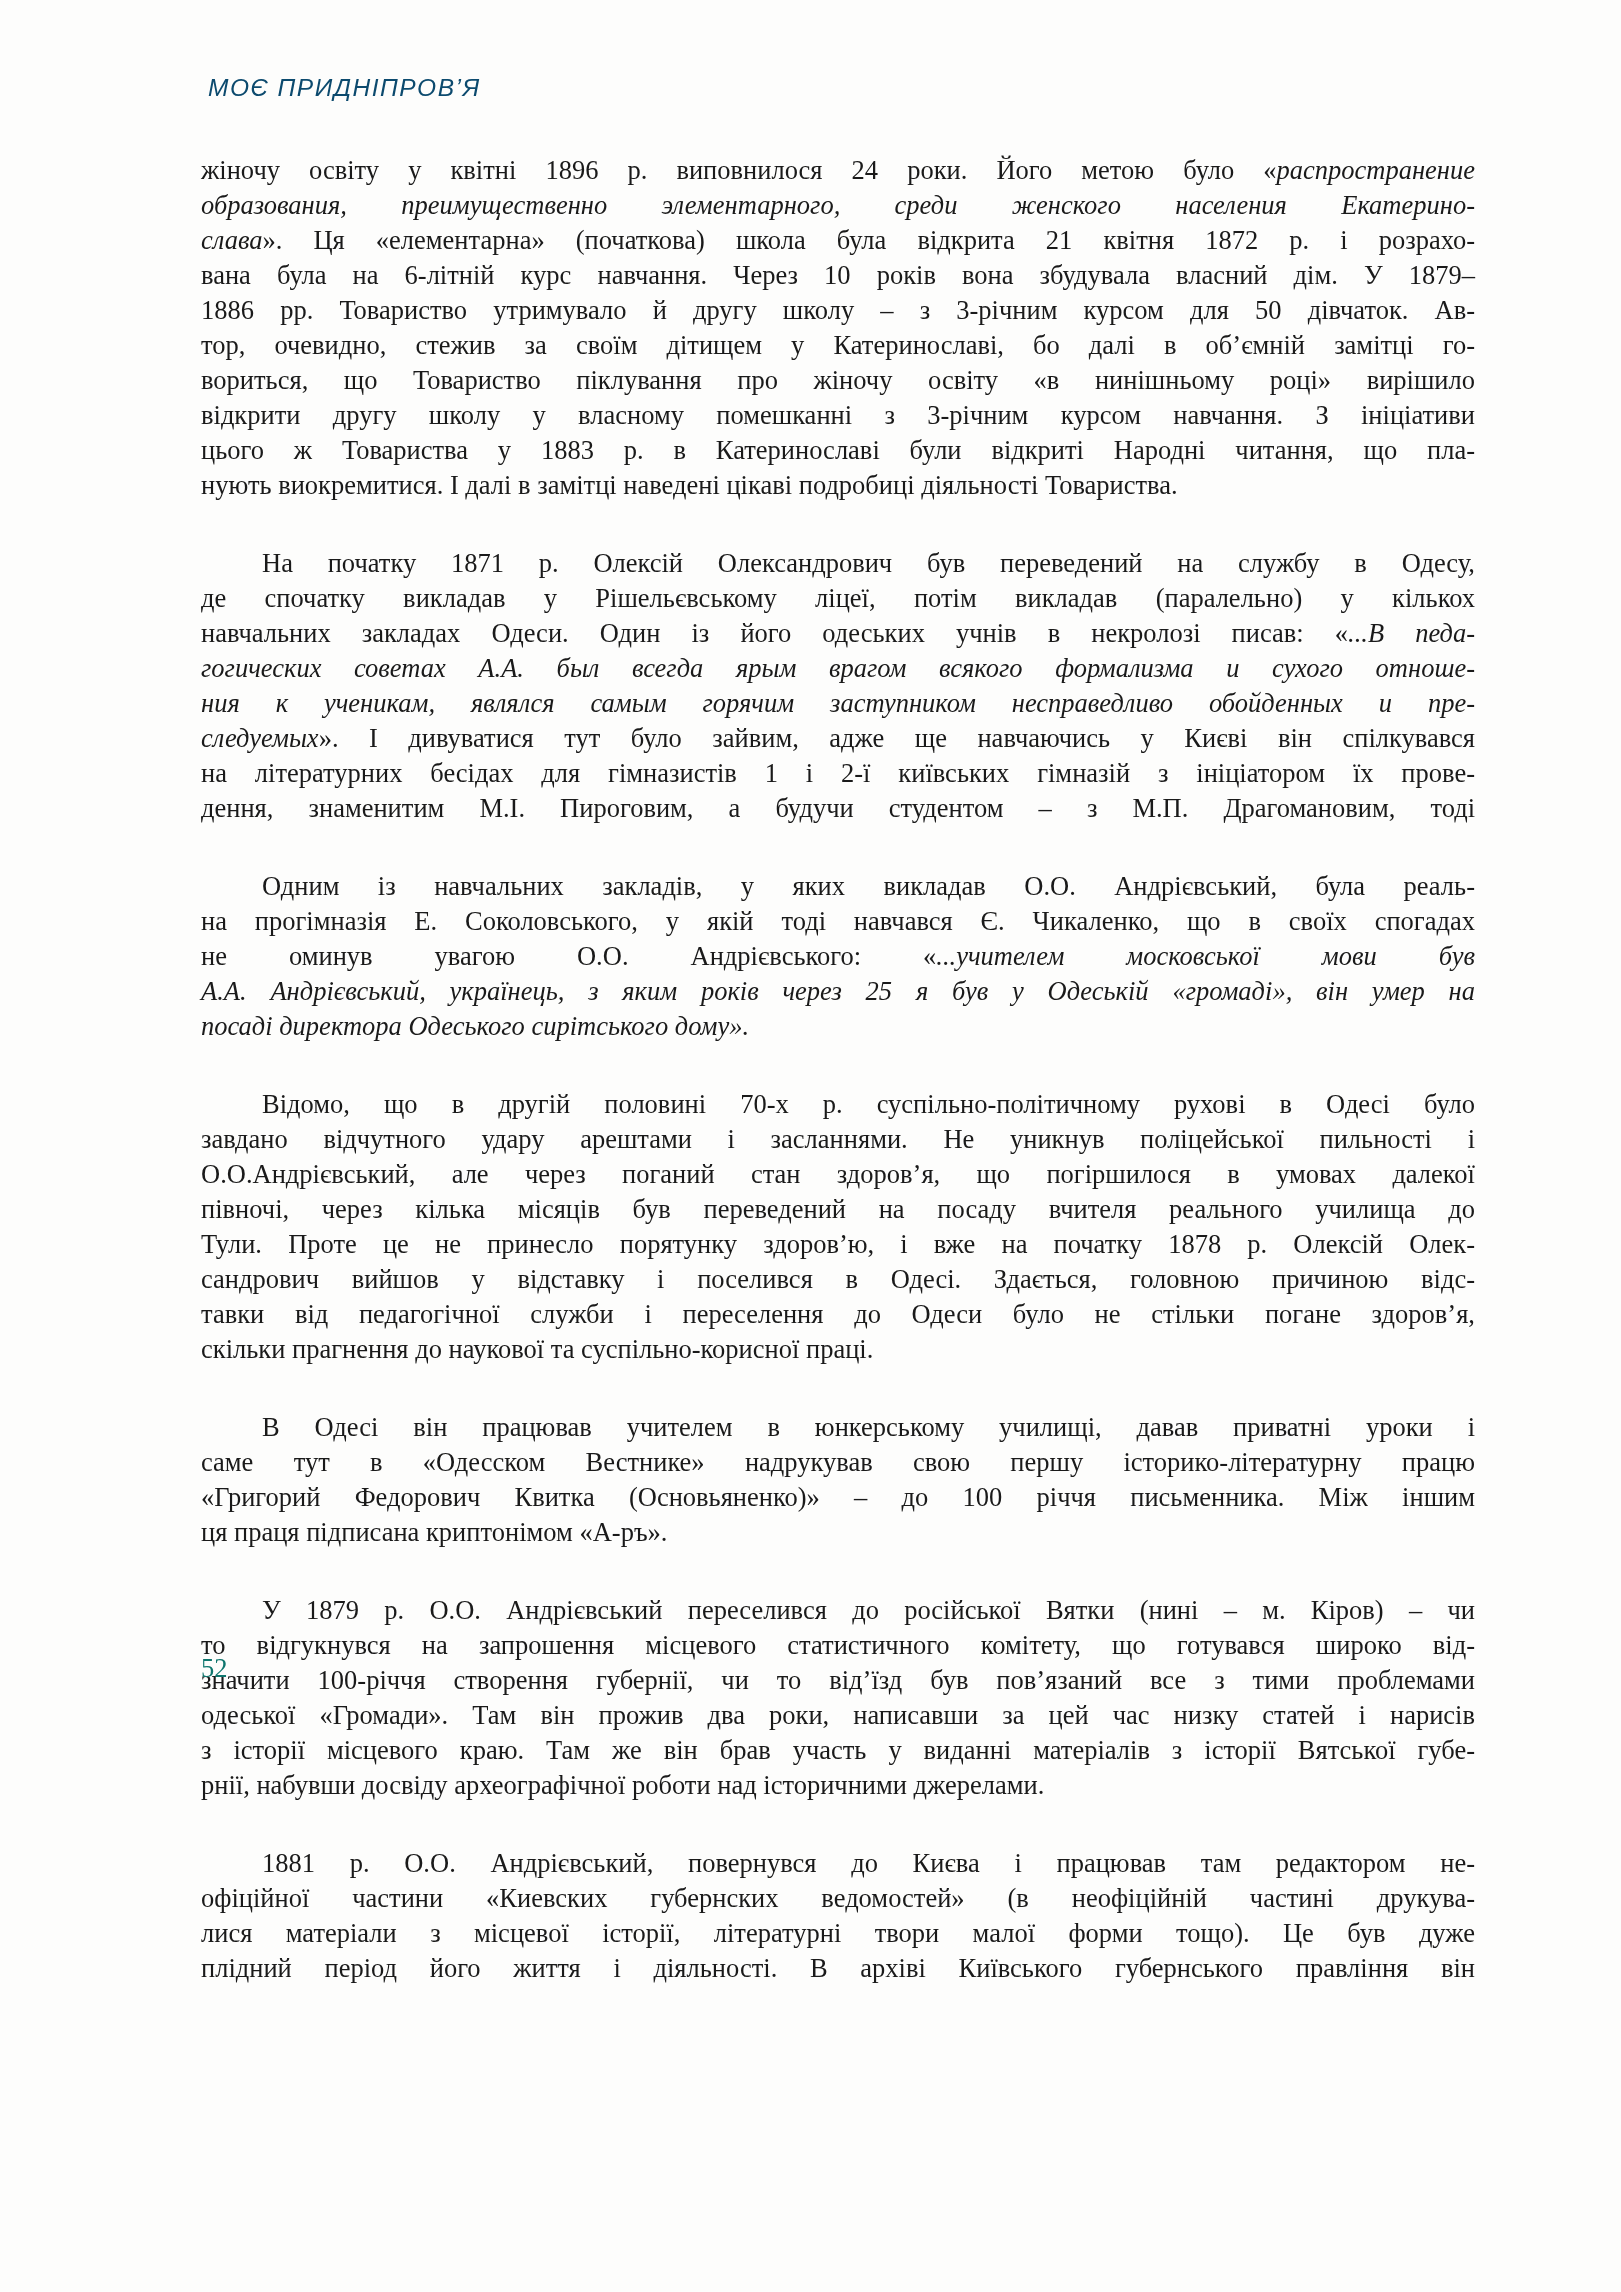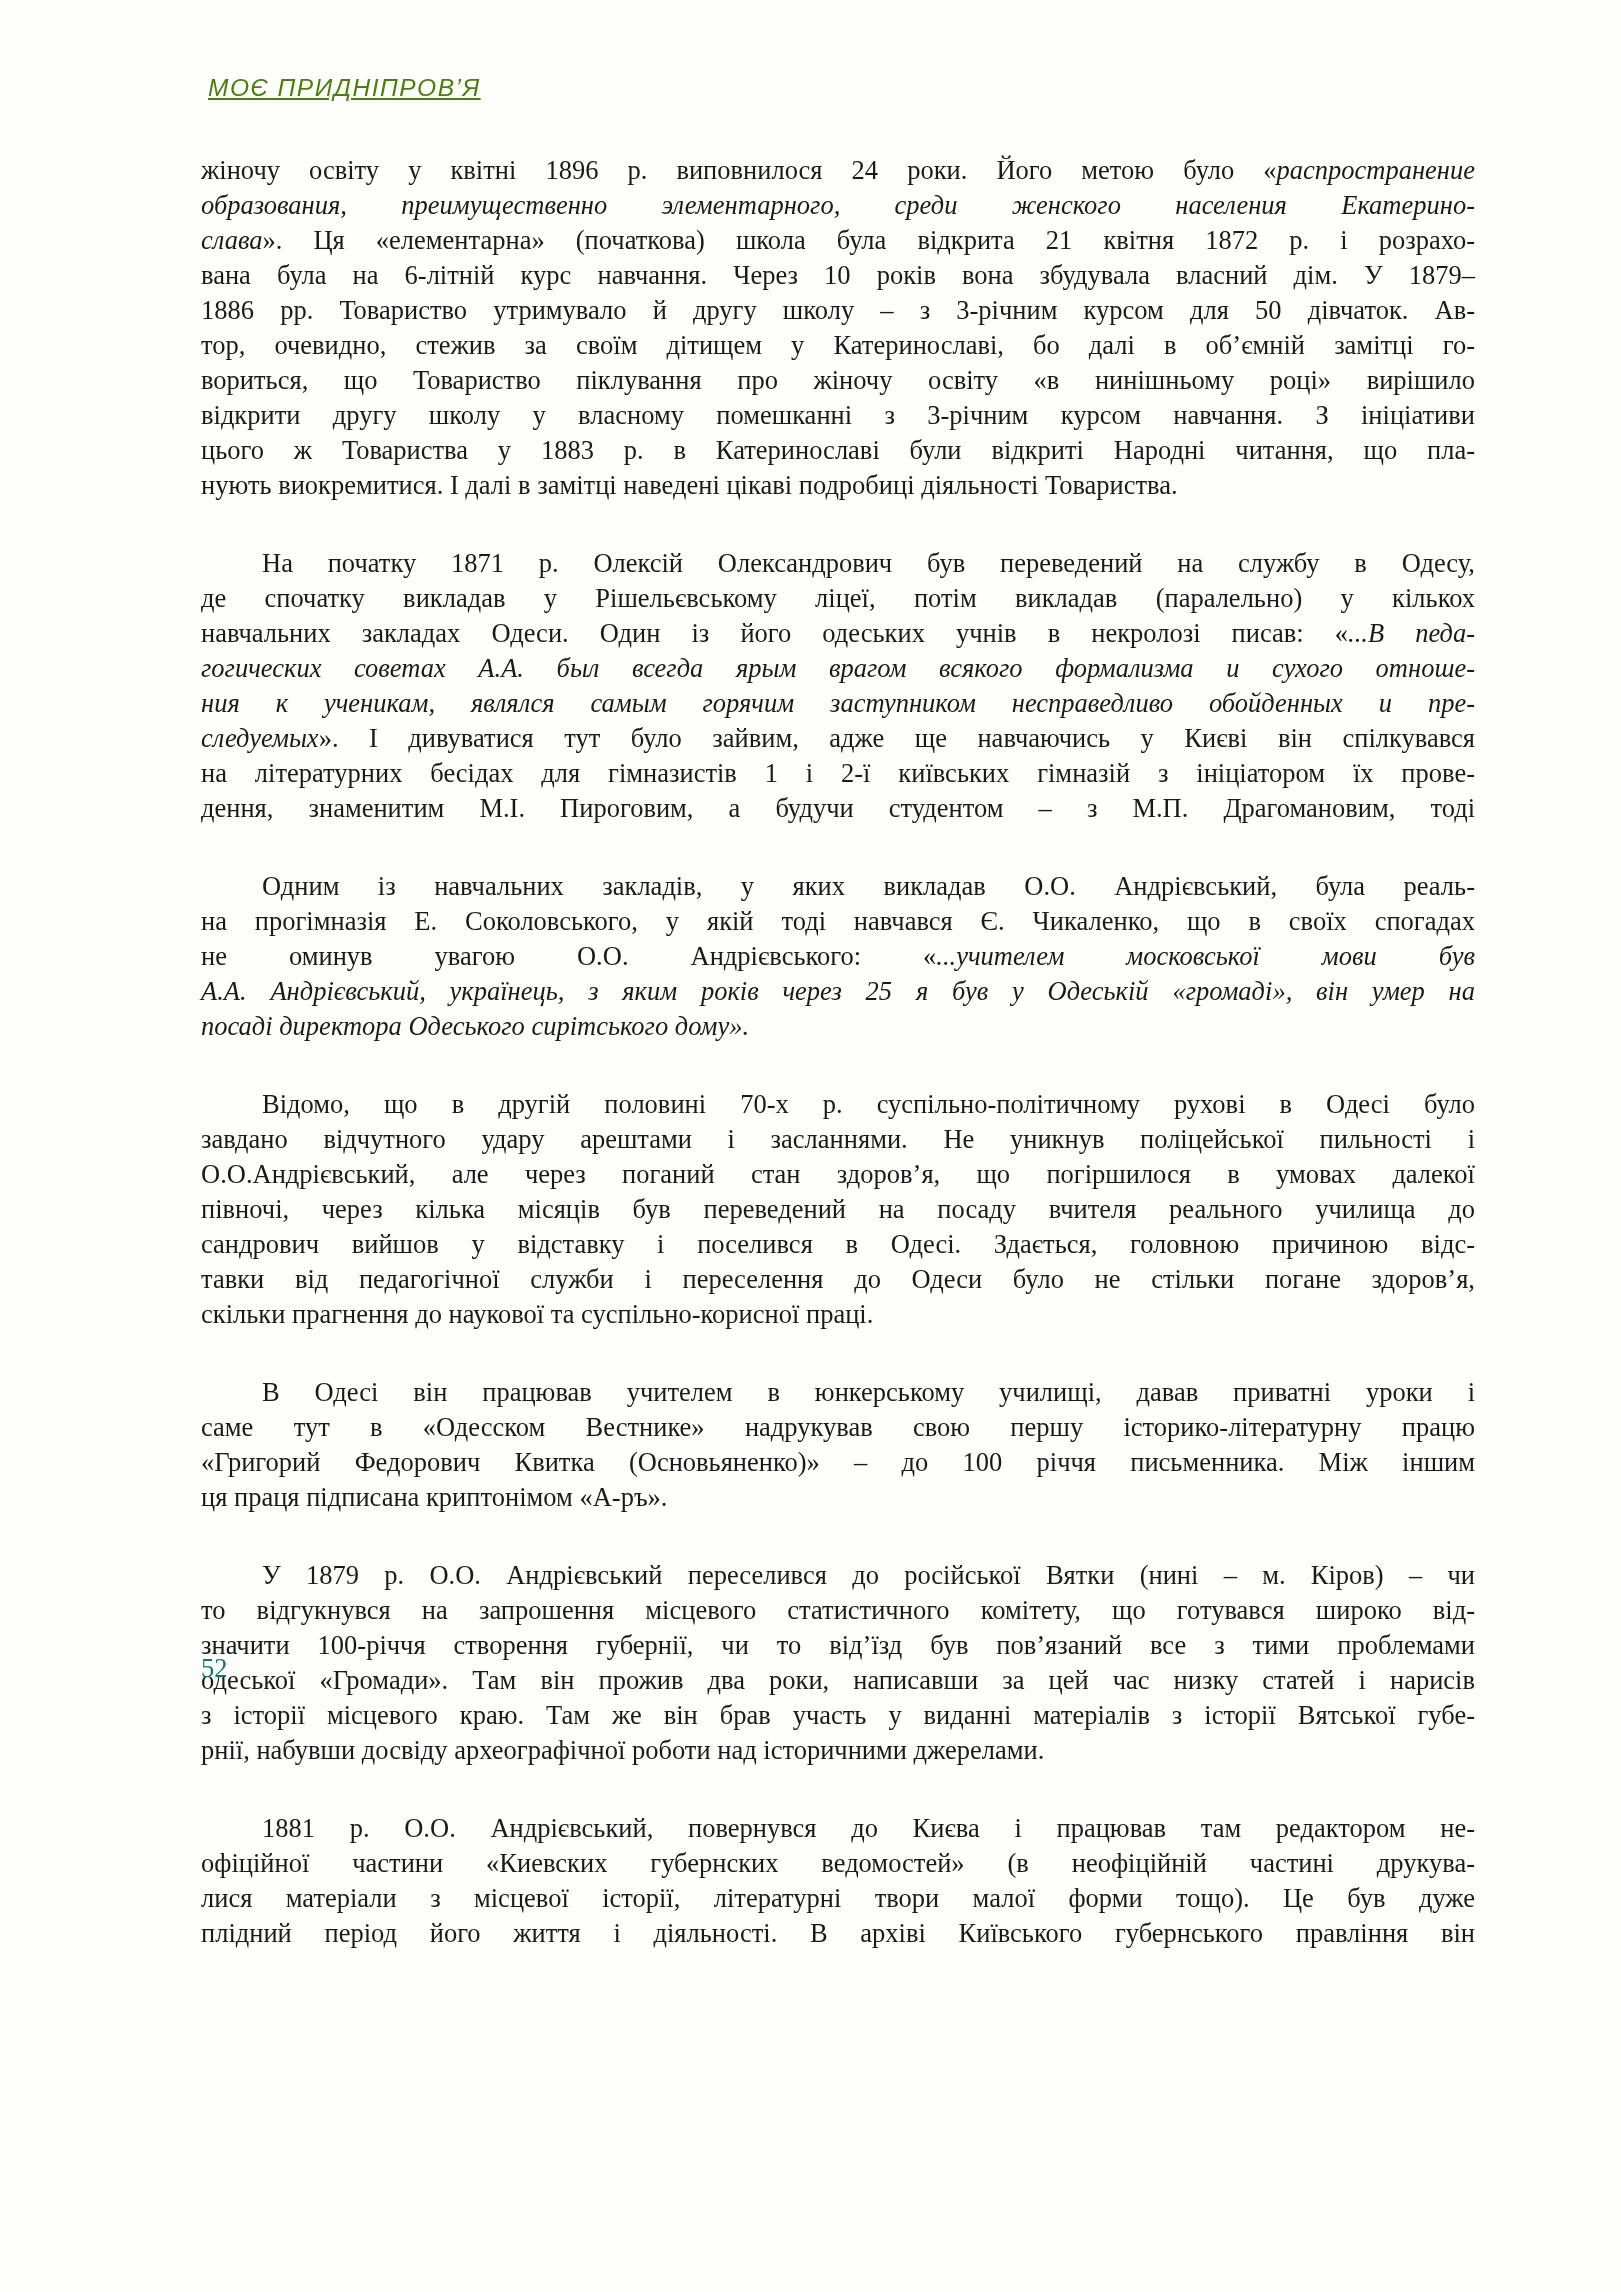--- a/index.html
+++ b/index.html
@@ -16,23 +16,22 @@
     overflow: hidden;
   }
   .running-header {
     position: absolute;
     left: 208px;
     top: 74px;
     font-family: "Liberation Sans", sans-serif;
     font-style: italic;
     font-size: 24.5px;
     letter-spacing: 1.5px;
-    color: #4d7c0f;
+    color: #0c4a6e;
     white-space: nowrap;
-    text-decoration: underline;
   }
   .text-block {
     position: absolute;
     left: 201px;
     top: 153px;
     width: 1274px;
     font-family: "Liberation Serif", "DejaVu Serif", serif;
     font-size: 26.5px;
     color: #1a1a1a;
   }
@@ -90,20 +89,21 @@
       <div class="line"><span>дення, знаменитим М.І. Пироговим, а будучи студентом – з М.П. Драгомановим, тоді</span></div>
       <div class="line indent"><span>Одним із навчальних закладів, у яких викладав О.О. Андрієвський, була реаль-</span></div>
       <div class="line"><span>на прогімназія Е. Соколовського, у якій тоді навчався Є. Чикаленко, що в своїх спогадах</span></div>
       <div class="line"><span>не оминув увагою О.О. Андрієвського: «</span><span class="it">...учителем московської мови був</span></div>
       <div class="line"><span class="it">А.А. Андрієвський, українець, з яким років через 25 я був у Одеській «громаді», він умер на</span></div>
       <div class="line last"><span class="it">посаді директора Одеського сирітського дому».</span></div>
       <div class="line indent"><span>Відомо, що в другій половині 70-х р. суспільно-політичному рухові в Одесі було</span></div>
       <div class="line"><span>завдано відчутного удару арештами і засланнями. Не уникнув поліцейської пильності і</span></div>
       <div class="line"><span>О.О.Андрієвський, але через поганий стан здоров’я, що погіршилося в умовах далекої</span></div>
       <div class="line"><span>півночі, через кілька місяців був переведений на посаду вчителя реального училища до</span></div>
+      <div class="line"><span>Тули. Проте це не принесло порятунку здоров’ю, і вже на початку 1878 р. Олексій Олек-</span></div>
       <div class="line"><span>сандрович вийшов у відставку і поселився в Одесі. Здається, головною причиною відс-</span></div>
       <div class="line"><span>тавки від педагогічної служби і переселення до Одеси було не стільки погане здоров’я,</span></div>
       <div class="line last"><span>скільки прагнення до наукової та суспільно-корисної праці.</span></div>
       <div class="line indent"><span>В Одесі він працював учителем в юнкерському училищі, давав приватні уроки і</span></div>
       <div class="line"><span>саме тут в «Одесском Вестнике» надрукував свою першу історико-літературну працю</span></div>
       <div class="line"><span>«Григорий Федорович Квитка (Основьяненко)» – до 100 річчя письменника. Між іншим</span></div>
       <div class="line last"><span>ця праця підписана криптонімом «А-ръ».</span></div>
       <div class="line indent"><span>У 1879 р. О.О. Андрієвський переселився до російської Вятки (нині – м. Кіров) – чи</span></div>
       <div class="line"><span>то відгукнувся на запрошення місцевого статистичного комітету, що готувався широко від-</span></div>
       <div class="line"><span>значити 100-річчя створення губернії, чи то від’їзд був пов’язаний все з тими проблемами</span></div>

